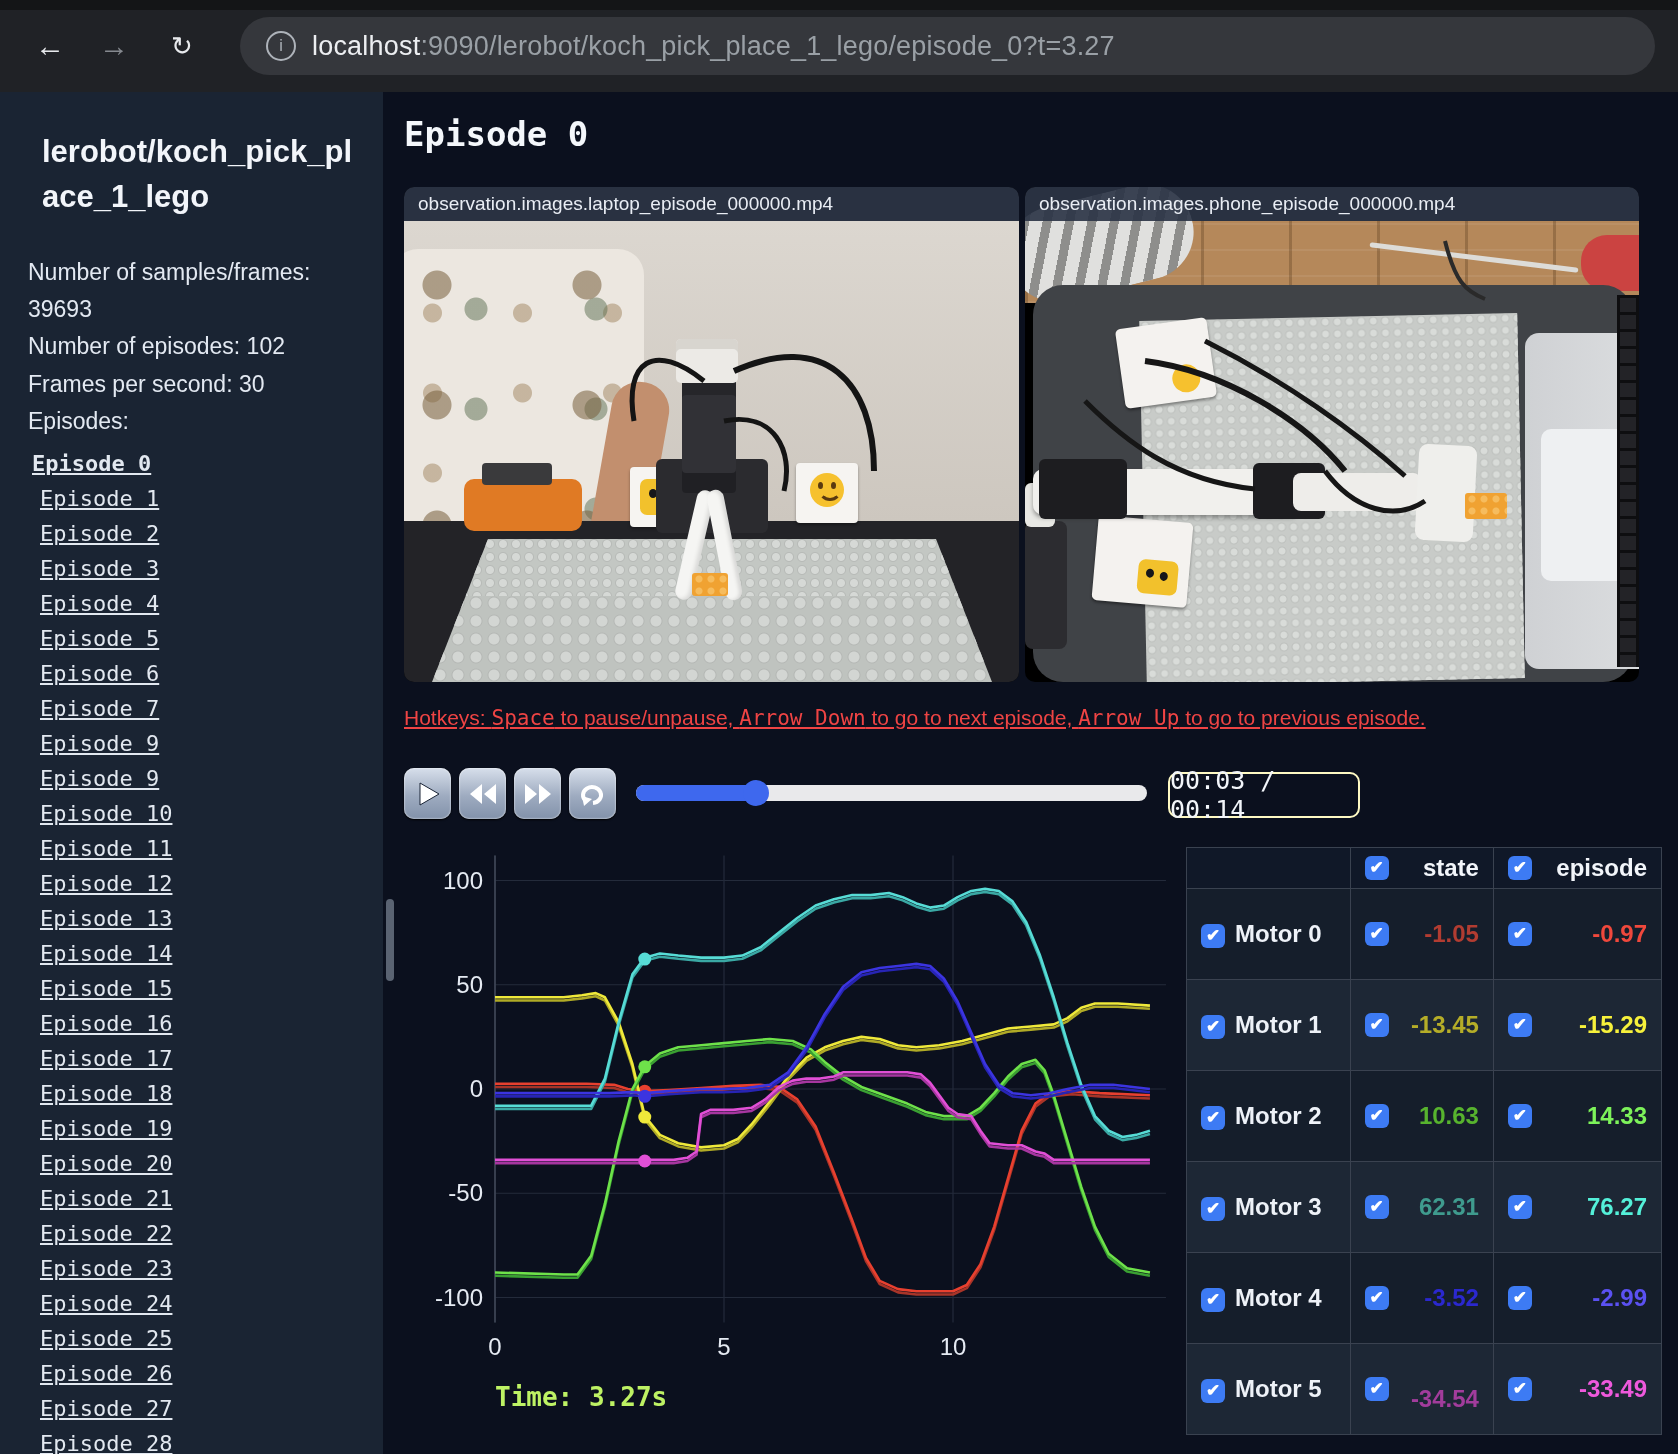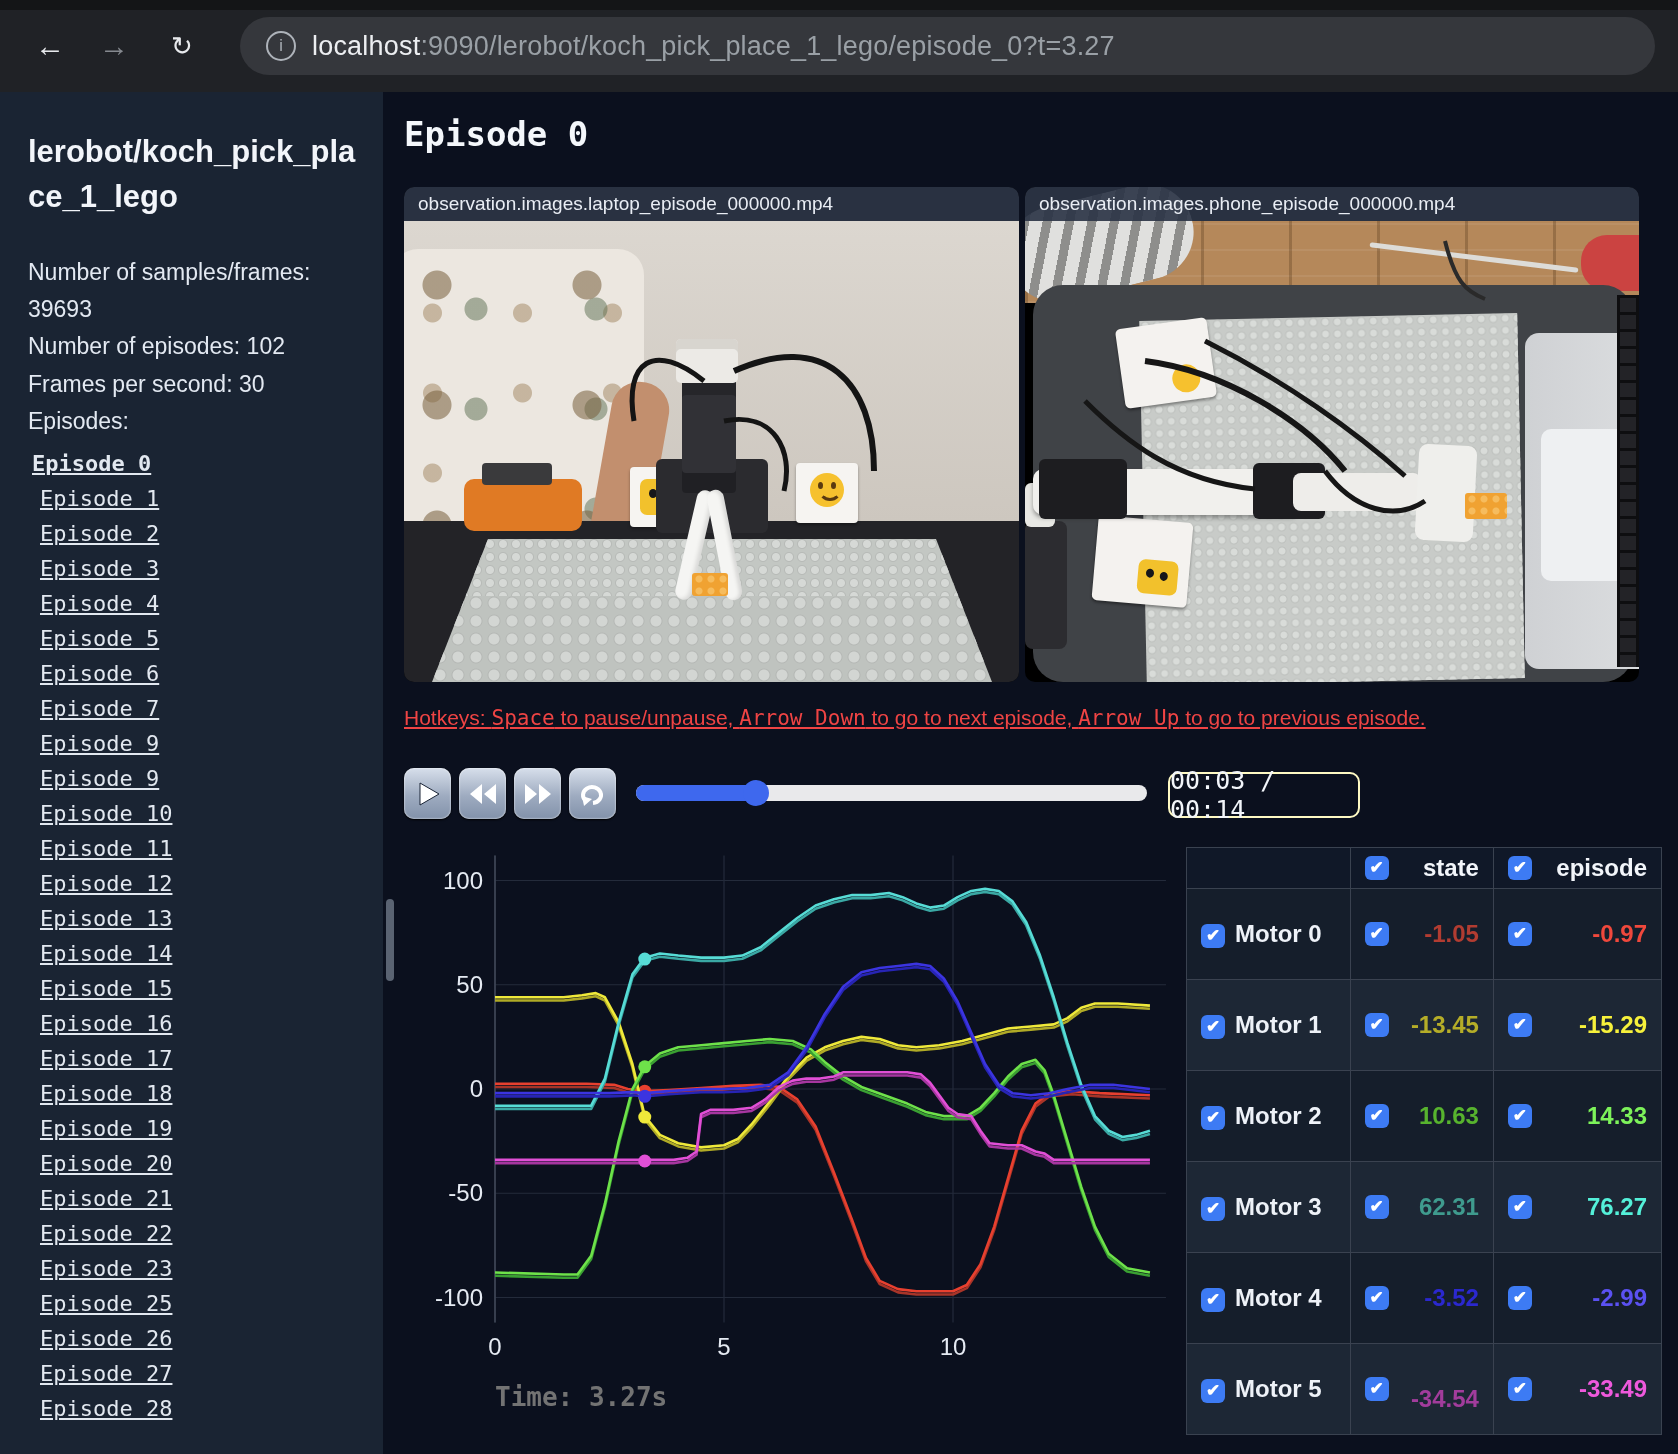--- a/index.html
+++ b/index.html
@@ -16,21 +16,21 @@
   .urlbar{position:absolute;left:240px;top:17px;width:1415px;height:58px;border-radius:29px;
           background:#35373c;display:flex;align-items:center;}
   .info-badge{width:26px;height:26px;border:2.5px solid #aeb3ba;border-radius:50%;margin-left:26px;
               display:flex;align-items:center;justify-content:center;font-size:16px;color:#aeb3ba;}
   .url-text{margin-left:16px;font-size:27px;letter-spacing:.2px;white-space:nowrap;}
   .url-host{color:#eceef1;}
   .url-rest{color:#9aa0a6;}
 
   
   .sidebar{position:absolute;left:0;top:92px;width:383px;height:1362px;background:#1a2433;overflow:hidden;}
-  .ds-title{margin:38px 24px 0 28px;font-size:31px;font-weight:bold;line-height:1.45;color:#f2f5fa;word-break:break-all;}
+  .ds-title{margin:38px 24px 0 42px;font-size:31px;font-weight:bold;line-height:1.45;color:#f2f5fa;word-break:break-all;}
   .stats{margin:34px 24px 0 28px;font-size:23px;line-height:1.62;color:#e3e9f2;}
   .stats div{margin:0;}
   .ep-list{margin:6px 0 0 40px;}
   .ep{display:block;height:35px;line-height:35px;font-family:"DejaVu Sans Mono",monospace;
       font-size:22px;color:#e2e8f0;text-decoration:underline;cursor:pointer;}
   .ep.active{font-weight:bold;margin-left:-8px;}
 
   
   .main{position:absolute;left:383px;top:92px;width:1295px;height:1362px;background:#0b101e;}
   .scroll-thumb{position:absolute;left:3px;top:807px;width:8px;height:82px;border-radius:4px;background:#5a6372;}
@@ -112,21 +112,21 @@
            background:linear-gradient(#d7dfeb,#9eabc0 55%,#8292aa);box-shadow:inset 0 0 2px #fff,0 1px 2px #000;
            display:flex;align-items:center;justify-content:center;}
   .slider{position:absolute;left:253px;top:693px;width:511px;height:16px;border-radius:8px;background:#e9e9eb;cursor:pointer;}
   .slider-fill{position:absolute;left:0;top:0;height:16px;border-radius:8px;background:#3e68ee;}
   .slider-thumb{position:absolute;top:-5px;width:26px;height:26px;border-radius:50%;background:#3e68ee;}
   .timebox{position:absolute;left:785px;top:680px;width:188px;height:42px;border:2px solid #fef9c3;border-radius:10px;
            display:flex;align-items:center;justify-content:center;font-size:25px;color:#f2f5fa;}
 
   
   .chart-wrap{position:absolute;left:47px;top:753px;width:750px;height:515px;}
-  .time-label{position:absolute;left:112px;top:1290px;font-size:26px;font-weight:bold;color:#737373;text-align:center;}
+  .time-label{position:absolute;left:112px;top:1290px;font-size:26px;font-weight:bold;color:#bef264;text-align:center;}
 
   
   .mtable{position:absolute;left:803px;top:755px;width:476px;border-collapse:collapse;}
   .mtable td,.mtable th{border:1px solid #3a4250;padding:0 14px;}
   .mtable th{height:40px;background:#101828;font-size:24px;color:#f2f5fa;text-align:right;}
   .mtable td{height:90px;font-size:24px;font-weight:bold;}
   .mtable tr.even td{background:#151e2b;}
   .mtable tr.odd td{background:#1d2735;}
   .name-cell{color:#eef2f8;text-align:left;white-space:nowrap;}
   .val-cell{text-align:right;white-space:nowrap;}
@@ -177,20 +177,21 @@
         <a class="ep">Episode 14</a>
         <a class="ep">Episode 15</a>
         <a class="ep">Episode 16</a>
         <a class="ep">Episode 17</a>
         <a class="ep">Episode 18</a>
         <a class="ep">Episode 19</a>
         <a class="ep">Episode 20</a>
         <a class="ep">Episode 21</a>
         <a class="ep">Episode 22</a>
         <a class="ep">Episode 23</a>
+        <a class="ep">Episode 24</a>
         <a class="ep">Episode 25</a>
         <a class="ep">Episode 26</a>
         <a class="ep">Episode 27</a>
         <a class="ep">Episode 28</a>
       </div>
   </div>
 
   <div class="main">
     <div class="scroll-thumb"></div>
     <div class="page-title mono">Episode 0</div>

